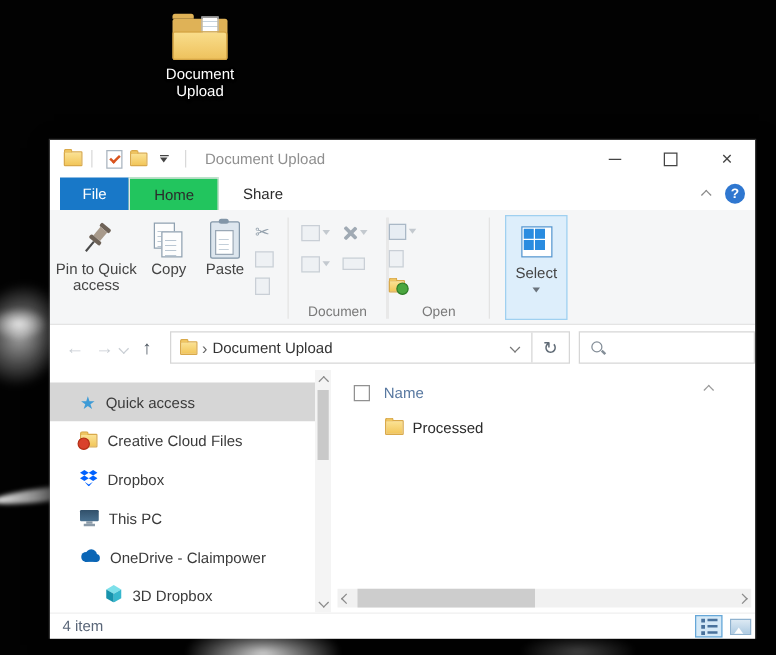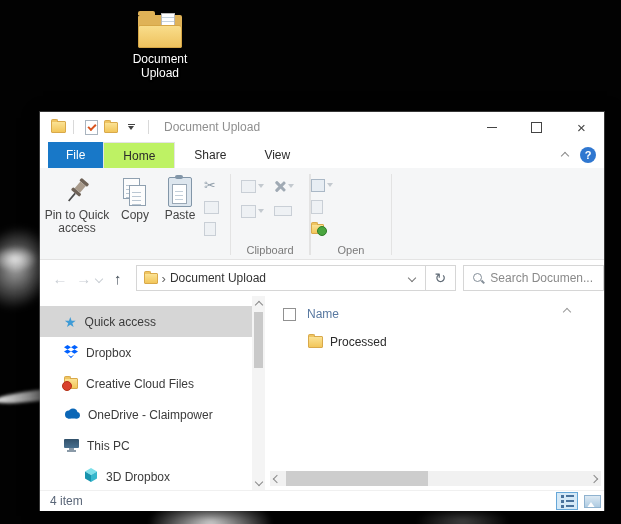--- a/index.html
+++ b/index.html
@@ -60,21 +60,21 @@
   .win-controls{display:flex;height:100%}
   .win-btn{width:45px;height:100%;display:flex;align-items:center;justify-content:center;color:#444}
   .minbar{width:10px;height:1px;background:#444}
   .maxbox{width:9px;height:9px;border:1px solid #444}
   .closex{font-size:15px;line-height:15px;color:#444}
 
   
   .tabrow{height:26px;display:flex;align-items:stretch;background:#fff;position:relative}
   .tab{display:flex;align-items:center;justify-content:center;padding:0 19px;font-size:12px;color:#2b2b2b;cursor:default}
   .tab.file{background:#1878c8;color:#fff;margin-left:8px;padding:0 18px}
-  .tab.active{background:#bef264;border:1px solid #e4e4e4;border-bottom:none}
+  .tab.active{background:#22c55e;border:1px solid #e4e4e4;border-bottom:none}
   .tab-right{position:absolute;right:8px;top:0;height:100%;display:flex;align-items:center;gap:12px}
   .rib-collapse{color:#8a8a8a}
   .help-btn{width:16px;height:16px;border-radius:50%;background:#2f77d0;color:#fff;font-size:11px;font-weight:bold;
     display:flex;align-items:center;justify-content:center}
 
   
   .ribbon{height:92px;background:#f5f6f7;border-bottom:1px solid #e4e4e4;display:flex;box-sizing:border-box;padding-top:2px}
   .rgroup{display:flex;flex-direction:column;position:relative}
   .rgroup .content{flex:1;display:flex;align-items:flex-start}
   .rgroup .glabel{height:16px;text-align:center;font-size:11px;color:#7a7a7a;line-height:14px}
@@ -228,21 +228,20 @@
         <span class="win-btn">
             <span class="closex">×</span>
           </span>
       </span>
     </div>
 
     <div class="tabrow">
       <span class="tab file">File</span>
       <span class="tab active">Home</span>
       <span class="tab">Share</span>
-      <span class="tab">View</span>
       <span class="tab-right">
         <span class="rib-collapse"><span class="chev up" style="width:5px;height:5px"></span></span>
         <span class="help-btn">?</span>
       </span>
     </div>
 
     <div class="ribbon">
 
       <div class="rgroup" style="width:190px">
         <div class="content">
@@ -307,21 +306,21 @@
           <div style="display:flex;gap:10px">
             <span class="smallbtn">
               <span class="ghosty"></span>
                 <span class="caret dis"></span>
             </span>
             <span class="smallbtn">
               <span class="ghosty" style="width:16px;height:8px"></span>
             </span>
           </div>
         </div>
-        <div class="glabel">Clipboard</div>
+        <div class="glabel">Documen</div>
       </div>
       <div class="rdivider"></div>
 
       <div class="rdivider"></div>
 
       <div class="rgroup" style="width:80px">
         <div class="content">
           <div class="smallcol" style="width:22px">
             <span class="smallbtn">
               <span class="ghosty" style="background:#e7edf3;border-color:#aab8c6"></span>
@@ -334,91 +333,100 @@
               <span class="folder hist-folder" style="width:13px;height:10px">
                   <span class="clock"></span>
                 </span>
             </span>
           </div>
         </div>
         <div class="glabel">Open</div>
       </div>
       <div class="rdivider"></div>
 
+      <div class="selectbtn">
+        <span class="sel-grid">
+            <span></span>
+            <span></span>
+            <span></span>
+            <span></span>
+          </span>
+        <span class="bl" style="font-size:12px;color:#454545">Select</span>
+        <span class="caret"></span>
+      </div>
     </div>
 
     <div class="addrrow">
       <span class="navbtn">←</span>
       <span class="navbtn">→</span>
       <span class="nav-chev"><span class="chev down" style="width:5px;height:5px"></span></span>
       <span class="navbtn en">↑</span>
 
       <div class="addrbox">
         <span class="folder" style="width:14px;height:11px;margin-left:7px"></span>
         <span class="crumb-chev">›</span>
         <span class="addr-text">Document Upload</span>
         <span class="addr-drop">
             <span class="chev down" style="width:5px;height:5px"></span>
           </span>
         <span class="addr-refresh">↻</span>
       </div>
 
       <div class="searchbox">
         <span class="mag"></span>
-        <input type="text" placeholder="Search Documen..." style="">
       </div>
     </div>
 
     <div class="main">
 
       <div class="sidebar">
         <div class="sideitem selected">
           <span class="star">★</span>
           <span>Quick access</span>
+        </div>
+        <div class="sideitem">
+          <span class="folder cc-folder" style="width:14px;height:11px">
+              <span class="badge"></span>
+            </span>
+          <span>Creative Cloud Files</span>
         </div>
         <div class="sideitem">
           <span>
             <svg width="14" height="13" viewBox="0 0 14 13">
                 <g fill="#0061ff">
                   <polygon points="3.5,0 7,2.2 3.5,4.4 0,2.2"></polygon>
                   <polygon points="10.5,0 14,2.2 10.5,4.4 7,2.2"></polygon>
                   <polygon points="3.5,4.4 7,6.6 3.5,8.8 0,6.6"></polygon>
                   <polygon points="10.5,4.4 14,6.6 10.5,8.8 7,6.6"></polygon>
                   <polygon points="3.6,9.4 7,11.5 10.4,9.4 7,13.2"></polygon>
                 </g>
               </svg>
           </span>
           <span>Dropbox</span>
         </div>
         <div class="sideitem">
-          <span class="folder cc-folder" style="width:14px;height:11px">
-              <span class="badge"></span>
-            </span>
-          <span>Creative Cloud Files</span>
+          <span class="pc-ico">
+              <span class="scr"></span>
+              <span class="stand"></span>
+              <span class="base"></span>
+            </span>
+          <span>This PC</span>
         </div>
         <div class="sideitem">
           <span>
             <svg width="16" height="11" viewBox="0 0 16 11">
                 <g fill="#0b66b6">
                   <circle cx="5" cy="6.5" r="4"></circle>
                   <circle cx="9" cy="5" r="4.6"></circle>
                   <circle cx="12.7" cy="7.3" r="3.2"></circle>
                   <rect x="4" y="6.5" width="9.5" height="4"></rect>
                 </g>
               </svg>
           </span>
           <span>OneDrive - Claimpower</span>
-        </div>
-        <div class="sideitem">
-          <span class="pc-ico">
-              <span class="scr"></span>
-              <span class="stand"></span>
-              <span class="base"></span>
-            </span>
-          <span>This PC</span>
         </div>
         <div class="sideitem indent">
           <span>
             <svg width="14" height="14" viewBox="0 0 14 14">
                 <polygon points="7,0 13,3.5 7,7 1,3.5" fill="#7de0ea"></polygon>
                 <polygon points="1,3.5 7,7 7,14 1,10.5" fill="#1793ad"></polygon>
                 <polygon points="13,3.5 7,7 7,14 13,10.5" fill="#36b7cd"></polygon>
               </svg>
           </span>
           <span>3D Dropbox</span>

